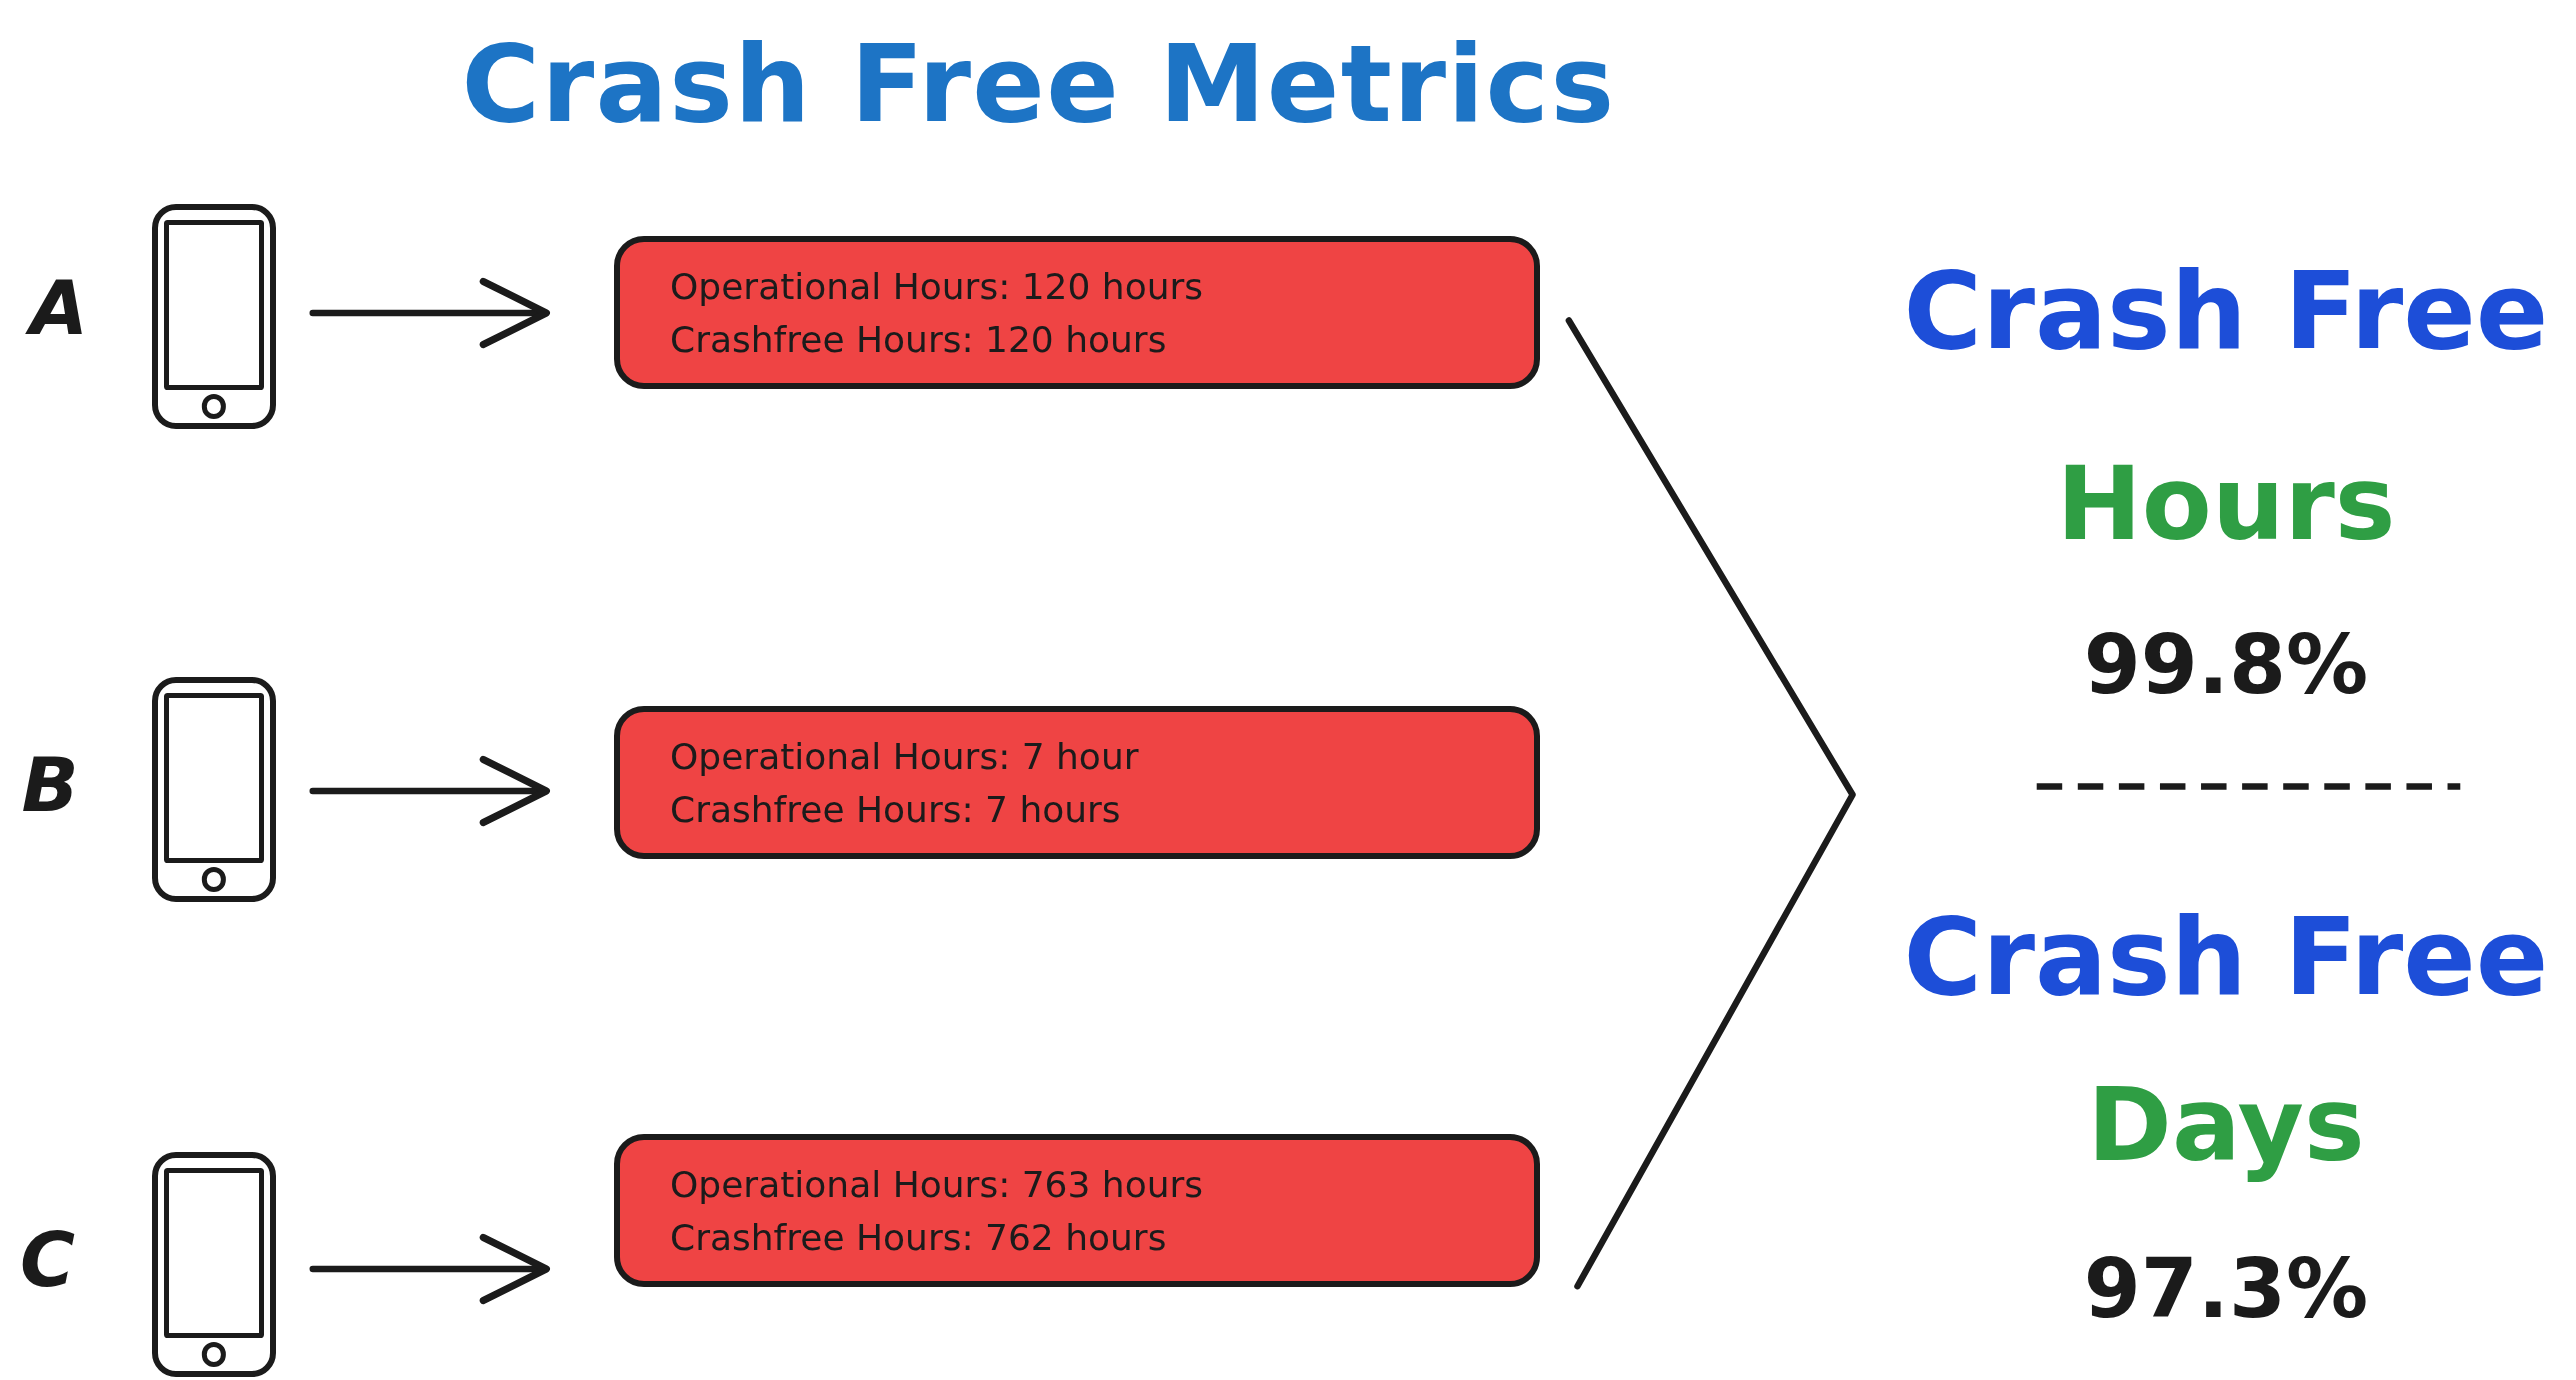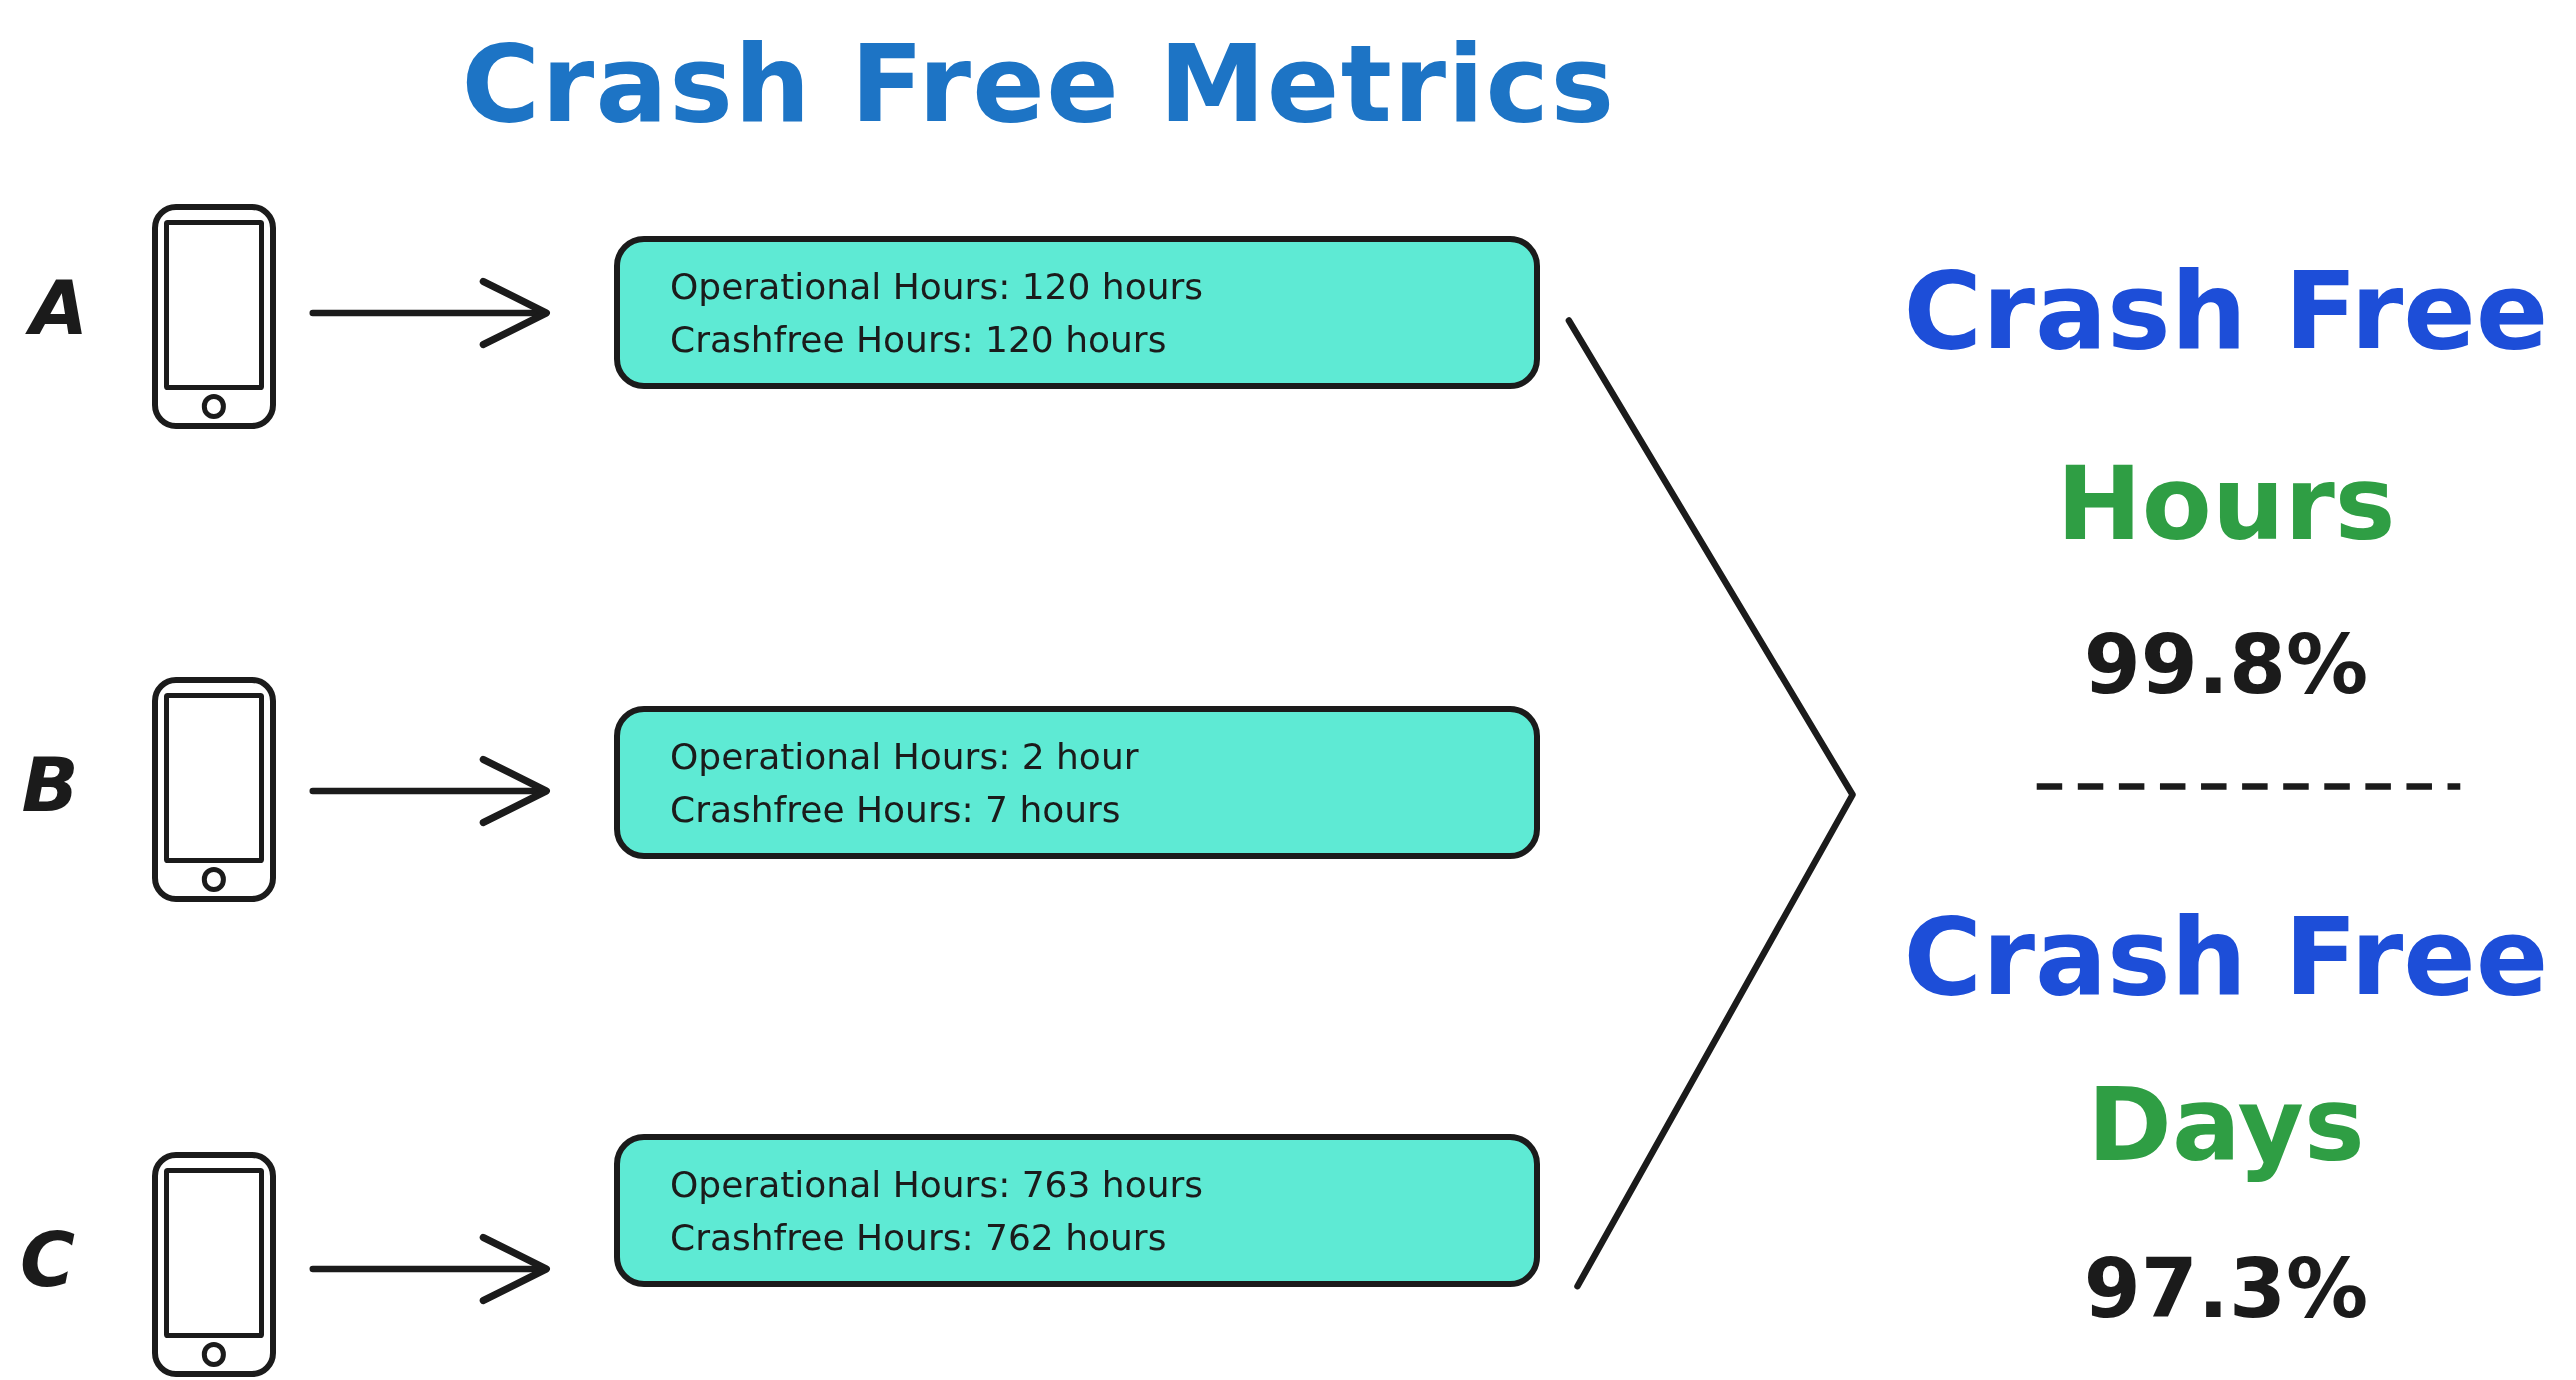--- a/index.html
+++ b/index.html
@@ -19,21 +19,21 @@
            border: 6.4px solid #1b1b1b; border-radius: 24px; background: #fff; }
   .phone .screen { position: absolute; left: 5.7px; right: 5.7px; top: 10px; bottom: 33px;
                    border: 5px solid #1b1b1b; border-radius: 3.6px; }
   .phone .home { position: absolute; left: 50%; bottom: 4.3px; width: 14.3px; height: 14.3px;
                  border: 5px solid #1b1b1b; border-radius: 50%;
                  transform: translateX(-50%); }
 
   .arrow { position: absolute; width: 258px; height: 86px; }
 
   .info-box { position: absolute; width: 864px; height: 141px;
-              border: 6.4px solid #1b1b1b; border-radius: 30px; background: #5eead4;
+              border: 6.4px solid #1b1b1b; border-radius: 30px; background: #ef4444;
               display: flex; flex-direction: column; justify-content: center;
               padding-left: 50px; box-sizing: content-box; }
   .box-line { font-size: 36px; line-height: 53px; font-weight: 500;
               color: #1b1b1b; white-space: nowrap; }
 
   .chevron { position: absolute; left: 1533px; top: 299px;
              width: 344px; height: 1003px; }
 
   .metric-text { position: absolute; left: 1876px; width: 700px;
                  text-align: center; line-height: 1; white-space: nowrap; }
@@ -71,21 +71,21 @@
     <span class="dev-label" style="left:21.5px; top:748px">B</span>
     <div class="phone" style="left:152px; top:677px">
       <div class="screen"></div>
       <div class="home"></div>
     </div>
     <svg class="arrow" style="left:307px; top:748px" viewBox="0 0 360 120">
       <line x1="8" y1="60" x2="330" y2="60" stroke="#1b1b1b" stroke-width="9" stroke-linecap="round"></line>
       <polyline points="246,16 334,60 246,104" fill="none" stroke="#1b1b1b" stroke-width="10" stroke-linecap="round" stroke-linejoin="round"></polyline>
     </svg>
     <div class="info-box" style="left:614px; top:706px">
-      <div class="box-line">Operational Hours: 2 hour</div>
+      <div class="box-line">Operational Hours: 7 hour</div>
       <div class="box-line">Crashfree Hours: 7 hours</div>
     </div>
   </section>
 
   <section>
     <span class="dev-label" style="left:20px; top:1223px">C</span>
     <div class="phone" style="left:152px; top:1152px">
       <div class="screen"></div>
       <div class="home"></div>
     </div>

